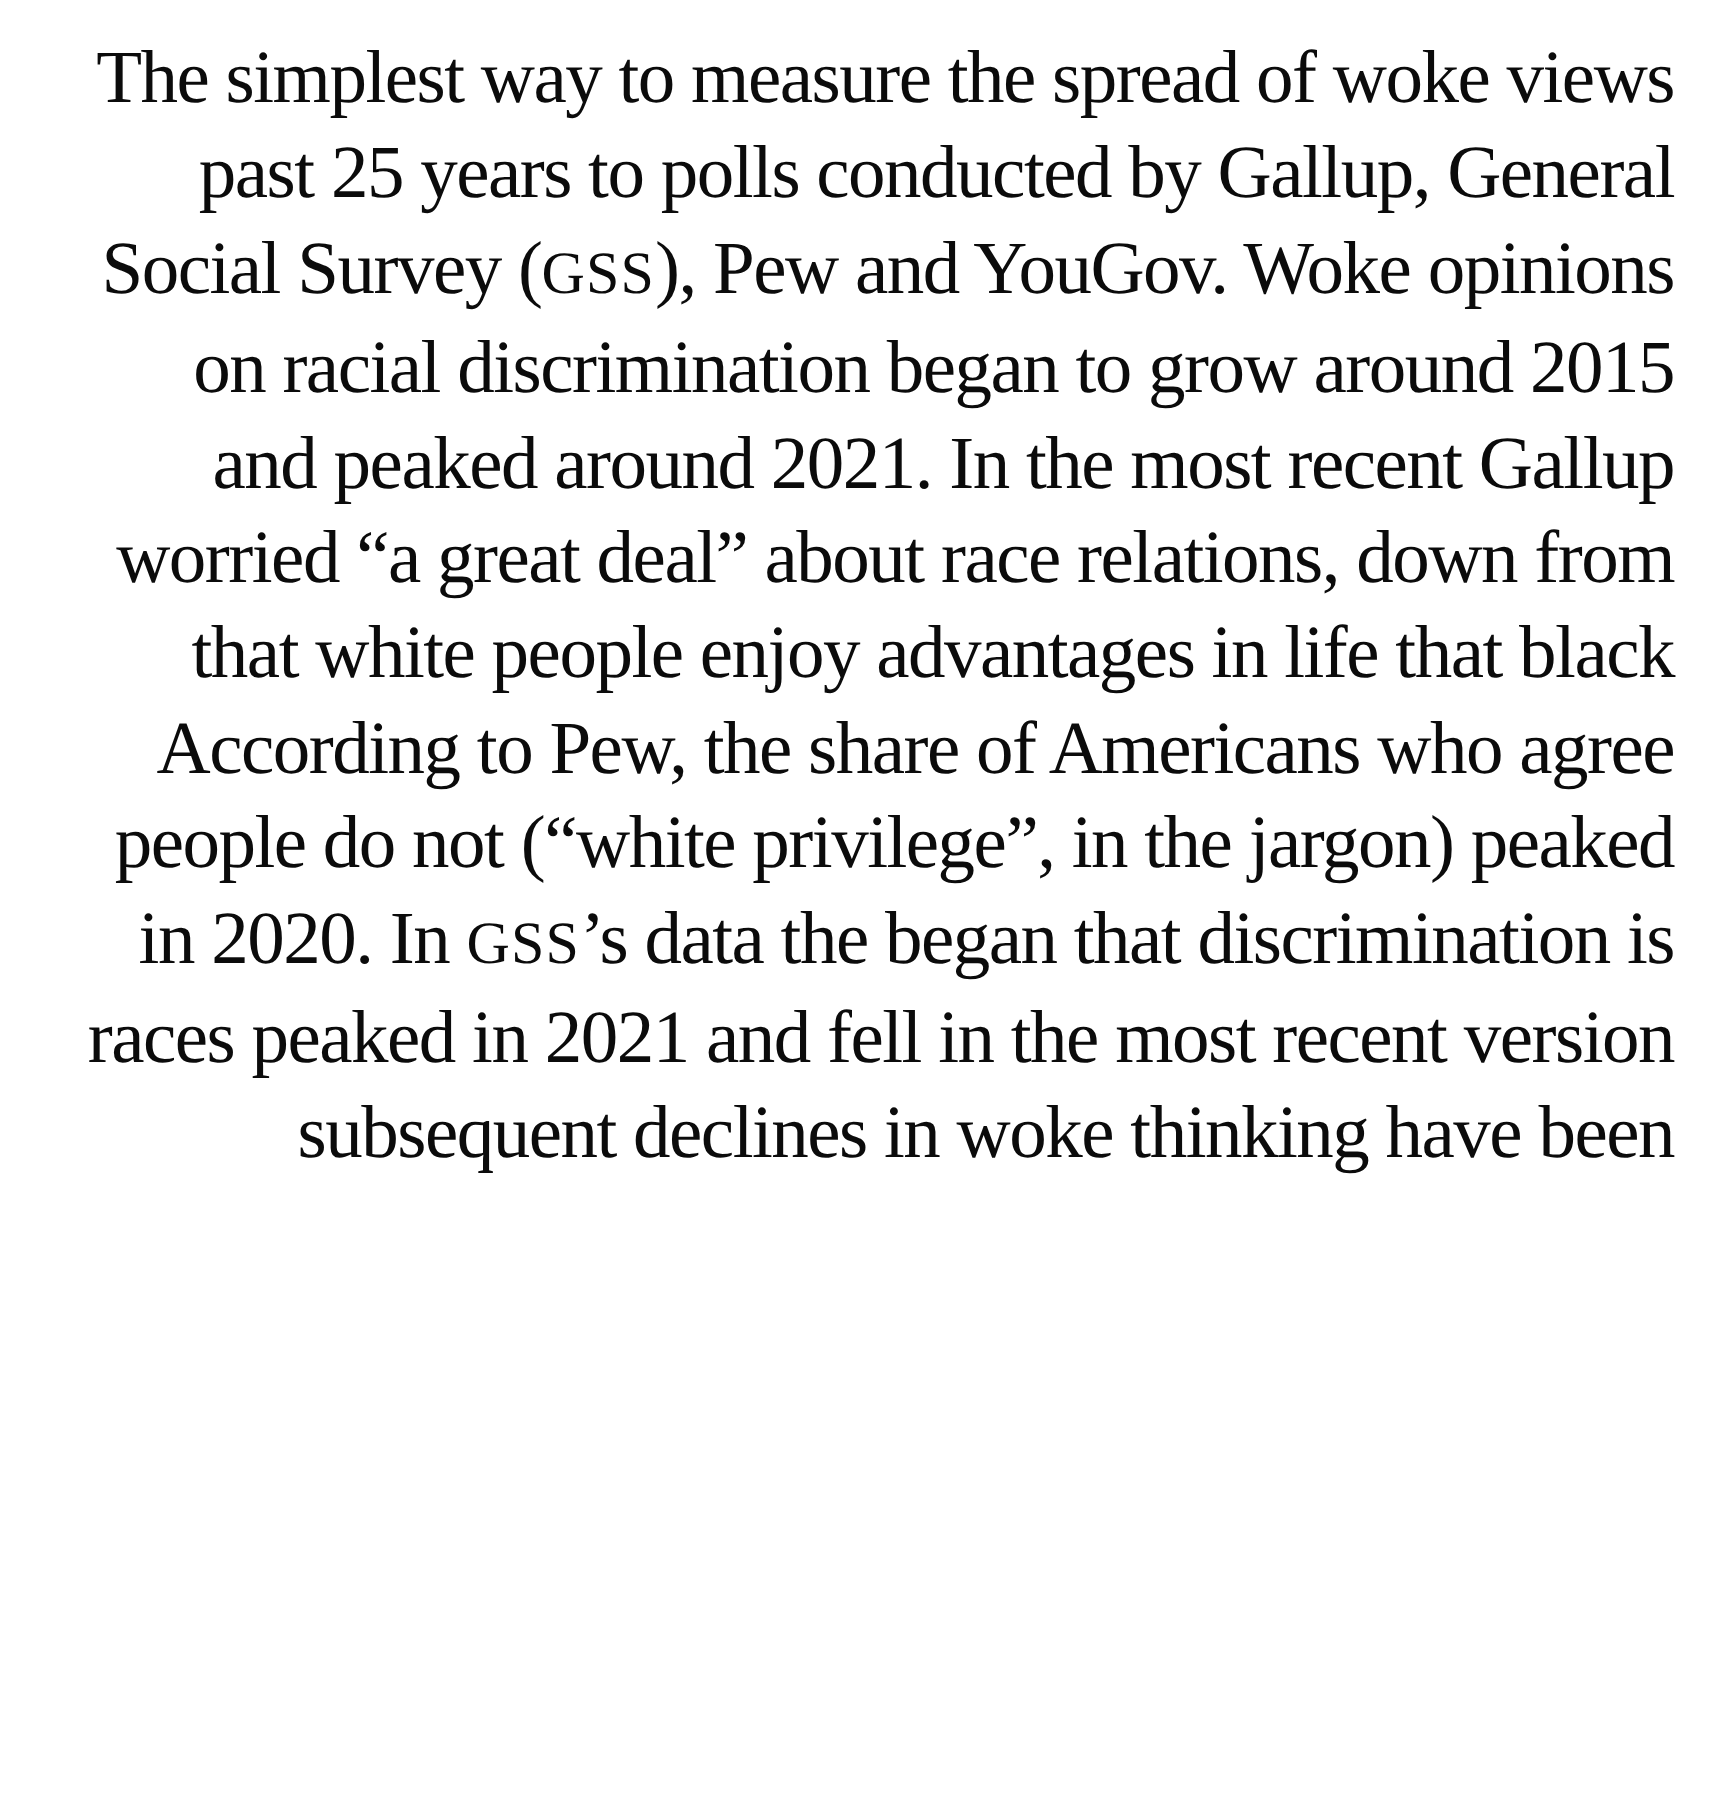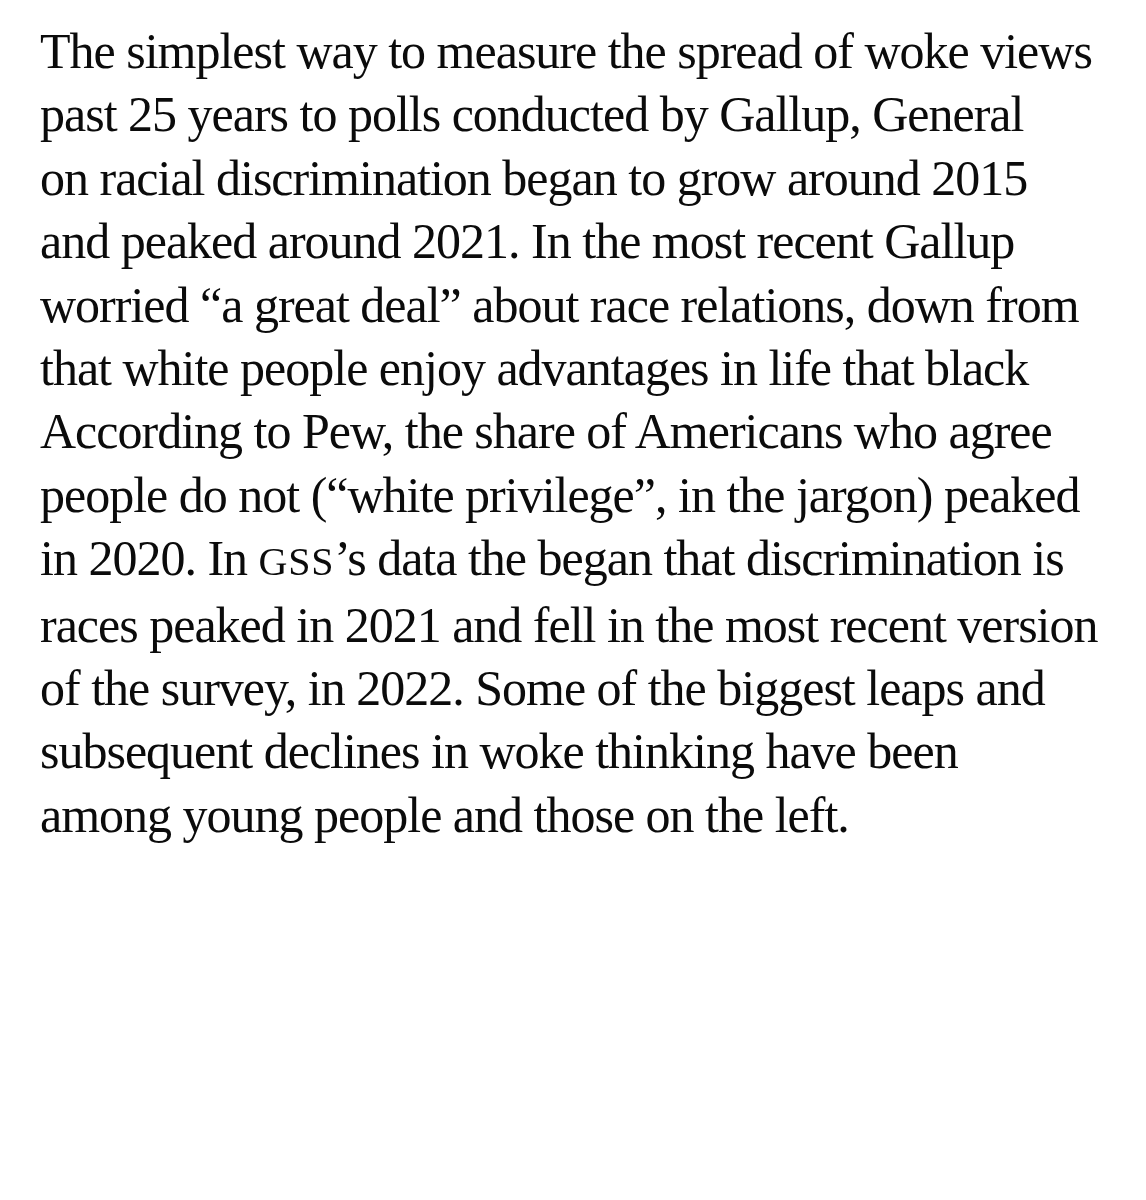--- a/index.html
+++ b/index.html
@@ -12,40 +12,39 @@
   }
   .article {
     box-sizing: border-box;
     width: 1146px;
     padding: 20px 30px 0 40px;
     font-family: "Liberation Serif", "DejaVu Serif", serif;
     font-size: 50px;
     line-height: 63.4px;
     letter-spacing: -0.02em;
     color: #0b0b0b;
-    text-align: left;
+    text-align: right;
   }
   .line {
     white-space: nowrap;
   }
   .sc {
     font-size: 0.80em;
     letter-spacing: 0.02em;
   }
 </style>
 </head>
 <body>
 
 <div class="article">
     <div class="line"><span>The simplest way to measure the spread of woke views</span></div>
     <div class="line"><span>past 25 years to polls conducted by Gallup, General</span></div>
+    <div class="line"><span>Social Survey (</span><span class="sc">GSS</span><span>), Pew and YouGov. Woke opinions</span></div>
     <div class="line"><span>on racial discrimination began to grow around 2015</span></div>
     <div class="line"><span>and peaked around 2021. In the most recent Gallup</span></div>
     <div class="line"><span>worried “a great deal” about race relations, down from</span></div>
     <div class="line"><span>that white people enjoy advantages in life that black</span></div>
     <div class="line"><span>According to Pew, the share of Americans who agree</span></div>
     <div class="line"><span>people do not (“white privilege”, in the jargon) peaked</span></div>
     <div class="line"><span>in 2020. In </span><span class="sc">GSS</span><span>’s data the began that discrimination is</span></div>
     <div class="line"><span>races peaked in 2021 and fell in the most recent version</span></div>
-    <div class="line"><span>of the survey, in 2022. Some of the biggest leaps and</span></div>
     <div class="line"><span>subsequent declines in woke thinking have been</span></div>
-    <div class="line"><span>among young people and those on the left.</span></div>
   </div>
 
 </body></html>

